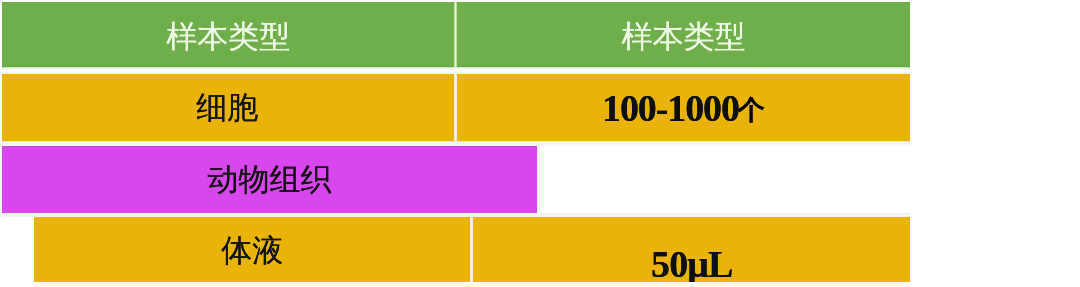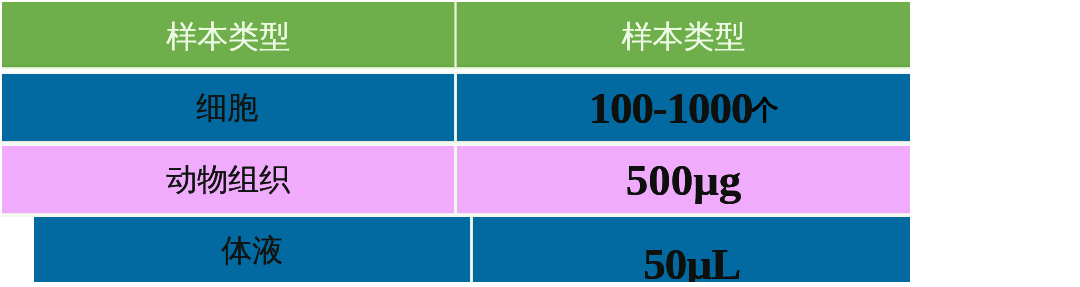--- a/index.html
+++ b/index.html
@@ -14,26 +14,26 @@
   .hrow .gap{background:linear-gradient(to right,#a9cf90,#e9f6dd,#a9cf90);}
   .c2{width:536px;}
   .hrow .cell{height:65px;background:linear-gradient(to bottom,#6eae4b 0%,#6eae4b 95%,#64a441 100%);}
   .hrow .txt{color:#eefbe4;font-family:"DejaVu Serif",serif;font-size:31px;line-height:34px;text-shadow:0 0 0.6px #eefbe4;}
   .sep{background:#ffffff;}
   .sep1{height:7px;background:linear-gradient(to bottom,#c8e2b4 0%,#eafae0 20%,#fbfefa 40%,#fafcff 62%,#f8fbfe 78%,#eef1ec 100%);}
   .sep2{height:5px;background:linear-gradient(to bottom,#dfe6da 0%,#eef3ec 30%,#f7fbf5 60%,#f4f8f3 100%);}
   .sep3{height:4px;background:linear-gradient(to bottom,#eaefe8 0%,#f5f9f3 45%,#f0f5ee 100%);}
   .brow{height:67px;}
   .brow3{height:65px;padding-left:32px;}
-  .odd .cell{background:#0369a1;}
-  .even .cell{background:#f0abfc;}
+  .odd .cell{background:#eab308;}
+  .even .cell{background:#d946ef;}
   .zh{font-family:"DejaVu Serif",serif;font-size:31px;line-height:34px;color:#111411;text-shadow:0 0 0.5px #111411;}
   .zh-up{position:relative;top:-1px;}
   .zh-r1{position:relative;left:-1px;}
-  .num{font-family:"Liberation Serif",serif;font-size:45px;font-weight:bold;line-height:34px;color:#0d100d;text-shadow:0 0 0.4px #0d100d;}
+  .num{font-family:"Liberation Serif",serif;font-size:38px;font-weight:bold;line-height:34px;color:#0d100d;text-shadow:0 0 0.4px #0d100d;}
   .unit-cjk{font-family:"DejaVu Sans",sans-serif;font-size:27px;font-weight:bold;position:relative;top:2px;letter-spacing:0;text-shadow:0 0 0.4px #0d100d;}
   .num-tight{letter-spacing:-1.1px;margin-right:-1.1px;}
   .hshift{position:relative;top:1px;}
   .num-r3{letter-spacing:-0.8px;margin-right:-0.8px;position:relative;top:14px;}
 </style>
 </head>
 <body>
 
 <div class="tbl">
 
@@ -60,24 +60,20 @@
     </div>
   </div>
 
   <div class="sep sep2"></div>
 
   <div class="row brow even">
     <div class="cell c1">
       <span class="zh zh-up">动物组织</span>
     </div>
     <div class="gap"></div>
-    <div class="cell c2">
-      <span class="num">500μg</span>
-        <span class="unit-cjk"></span>
-    </div>
   </div>
 
   <div class="sep sep3"></div>
 
   <div class="row brow brow3 odd">
     <div class="cell c1">
       <span class="zh">体液</span>
     </div>
     <div class="gap"></div>
     <div class="cell c2">

